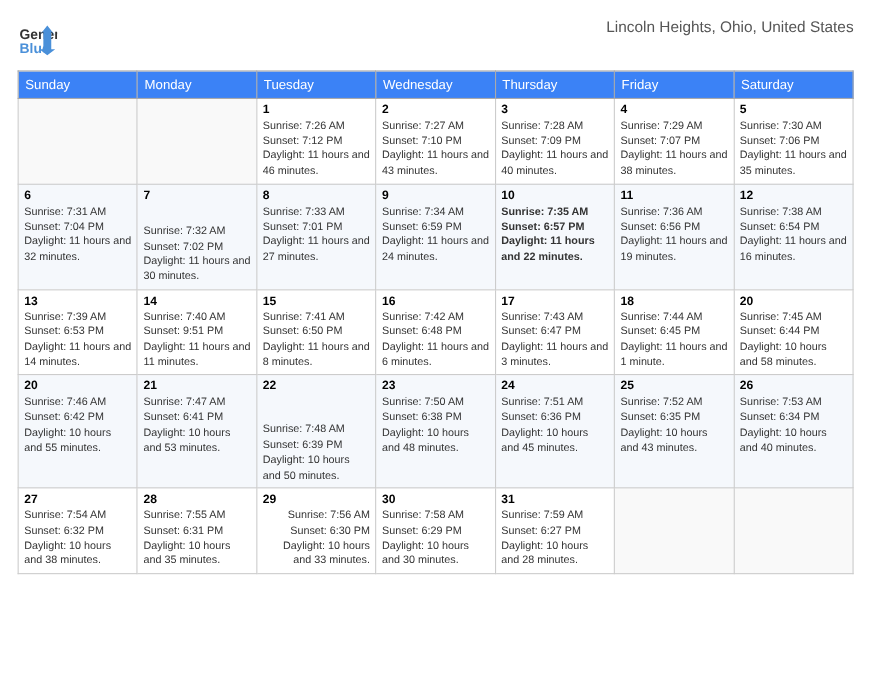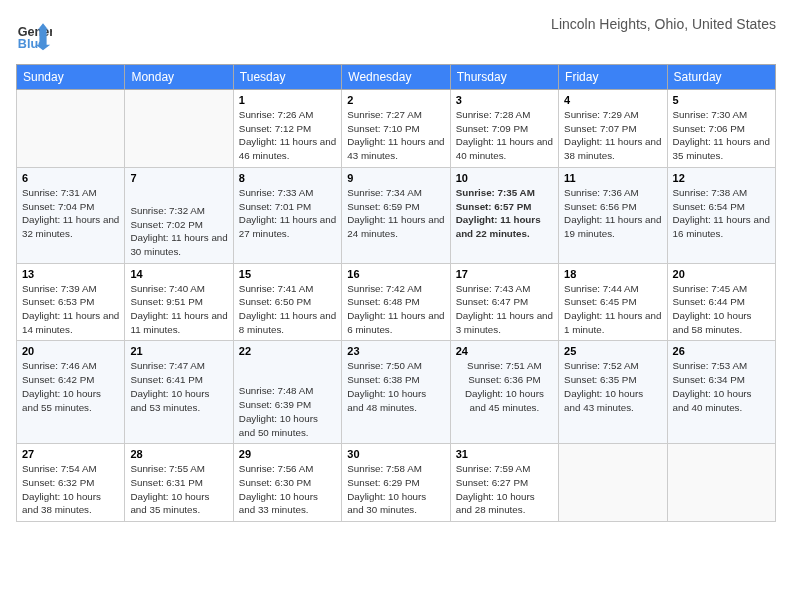--- a/index.html
+++ b/index.html
@@ -244,21 +244,21 @@
 Daylight: 10 hours and 50 minutes.</div>
         </td>
         <td>
           <span class="day-num">23</span>
           <div class="day-info" style="white-space: pre-line;">Sunrise: 7:50 AM
 Sunset: 6:38 PM
 Daylight: 10 hours and 48 minutes.</div>
         </td>
         <td>
           <span class="day-num">24</span>
-          <div class="day-info" style="white-space: pre-line; text-align: center;">Sunrise: 7:51 AM
+          <div class="day-info" style="white-space: pre-line;">Sunrise: 7:51 AM
 Sunset: 6:36 PM
 Daylight: 10 hours and 45 minutes.</div>
         </td>
         <td>
           <span class="day-num">25</span>
           <div class="day-info" style="white-space: pre-line;">Sunrise: 7:52 AM
 Sunset: 6:35 PM
 Daylight: 10 hours and 43 minutes.</div>
         </td>
         <td>
@@ -276,21 +276,21 @@
 Daylight: 10 hours and 38 minutes.</div>
         </td>
         <td>
           <span class="day-num">28</span>
           <div class="day-info" style="white-space: pre-line;">Sunrise: 7:55 AM
 Sunset: 6:31 PM
 Daylight: 10 hours and 35 minutes.</div>
         </td>
         <td>
           <span class="day-num">29</span>
-          <div class="day-info" style="white-space: pre-line;">Sunrise: 7:56 AM
+          <div class="day-info" style="white-space: pre-line; text-align: right;">Sunrise: 7:56 AM
 Sunset: 6:30 PM
 Daylight: 10 hours and 33 minutes.</div>
         </td>
         <td>
           <span class="day-num">30</span>
           <div class="day-info" style="white-space: pre-line;">Sunrise: 7:58 AM
 Sunset: 6:29 PM
 Daylight: 10 hours and 30 minutes.</div>
         </td>
         <td>

